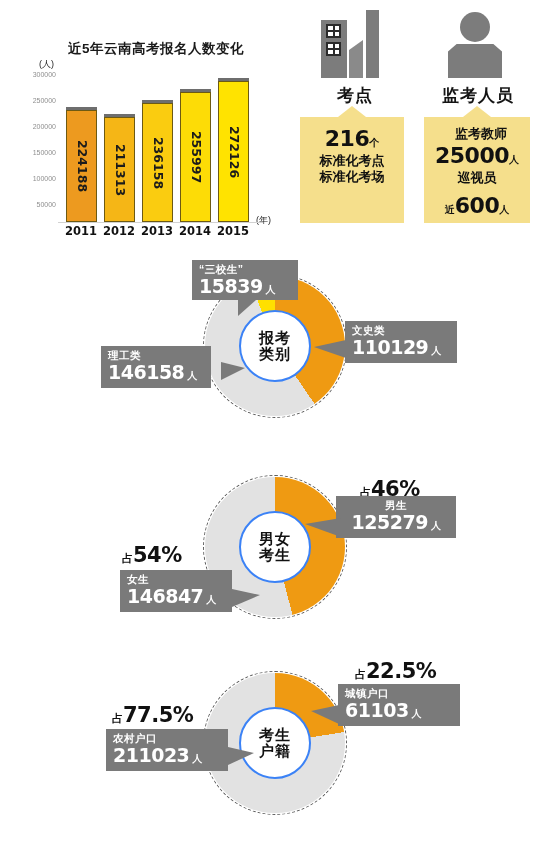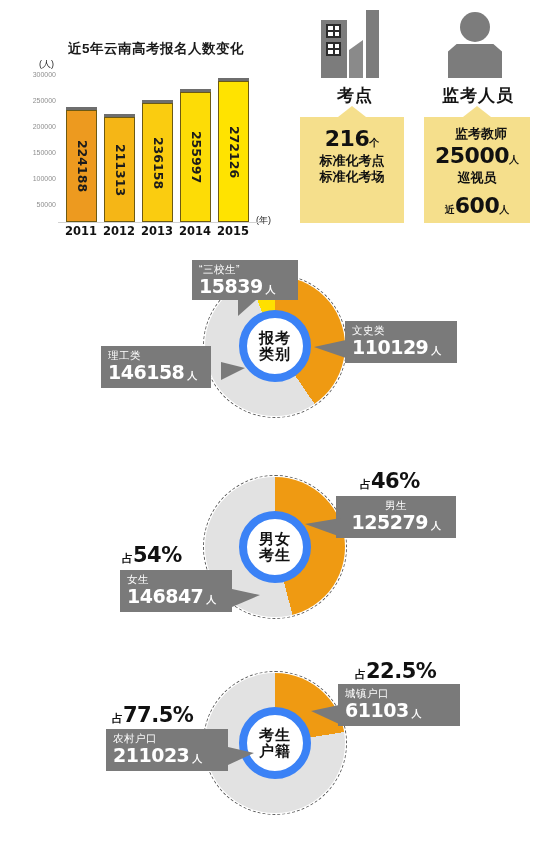--- a/index.html
+++ b/index.html
@@ -103,33 +103,33 @@
     background:#e0e0e0;
   }
   .donut-ring{
     position:absolute;border-radius:50%;
     border:1px dashed #5b5b5b;
     box-sizing:border-box;
     pointer-events:none;
   }
   .hole{
     position:absolute;border-radius:50%;
-    background:#fff;border:8px solid #3b82f6;
+    background:#fff;border:2px solid #3b82f6;
     box-sizing:border-box;
     display:flex;align-items:center;justify-content:center;
     flex-direction:column;
   }
   .hole span{
     font-size:15px;font-weight:bold;color:#111;line-height:1.08;letter-spacing:1px;
   }
   .glabel{
     position:absolute;background:#7a7a7a;color:#fff;
     padding:3px 7px 4px 7px;box-sizing:border-box;
   }
-  .glabel .t1{font-size:10.5px;font-weight:normal;line-height:1.25;letter-spacing:0.5px;}
+  .glabel .t1{font-size:10.5px;font-weight:bold;line-height:1.25;letter-spacing:0.5px;}
   .glabel .t2{font-size:19px;font-weight:bold;font-family:"DejaVu Sans",sans-serif;line-height:1.1;letter-spacing:-0.5px;}
   .glabel .t2 .u{font-size:10px;font-family:"Liberation Sans",sans-serif;margin-left:3px;}
   .pct{
     position:absolute;color:#111;white-space:nowrap;
     font-weight:bold;
   }
   .pct .z{font-size:11px;}
   .pct .n{font-size:21px;font-family:"DejaVu Sans",sans-serif;letter-spacing:-0.5px;}
   .ptr{position:absolute;width:0;height:0;}
 </style>
@@ -266,21 +266,21 @@
     <div class="donut" style="left:205px;top:14px;width:140px;height:140px;
                 background:conic-gradient(from 0deg,
                   #EF9A12 0deg 165.6deg,
                   #E2E2E2 165.6deg 360deg);"></div>
     <div class="donut-ring" style="left:203px;top:12px;width:144px;height:144px;"></div>
     <div class="hole" style="left:239px;top:48px;width:72px;height:72px;">
       <span>男女</span>
       <span>考生</span>
     </div>
 
-    <div class="pct" style="left:360px;top:6px;">
+    <div class="pct" style="left:360px;top:14px;">
       <span class="z">占</span><span class="n">46%</span>
     </div>
     <div class="glabel" style="left:336px;top:33px;width:120px;height:42px;text-align:center;">
       <div class="t1">男生</div>
       <div class="t2"><span>125279</span><span class="u">人</span></div>
     </div>
     <div class="ptr" style="left:305px;top:55px;border-top:6px solid transparent;border-bottom:13px solid transparent;border-right:36px solid #7a7a7a;"></div>
 
     <div class="pct" style="left:122px;top:80px;">
       <span class="z">占</span><span class="n">54%</span>

